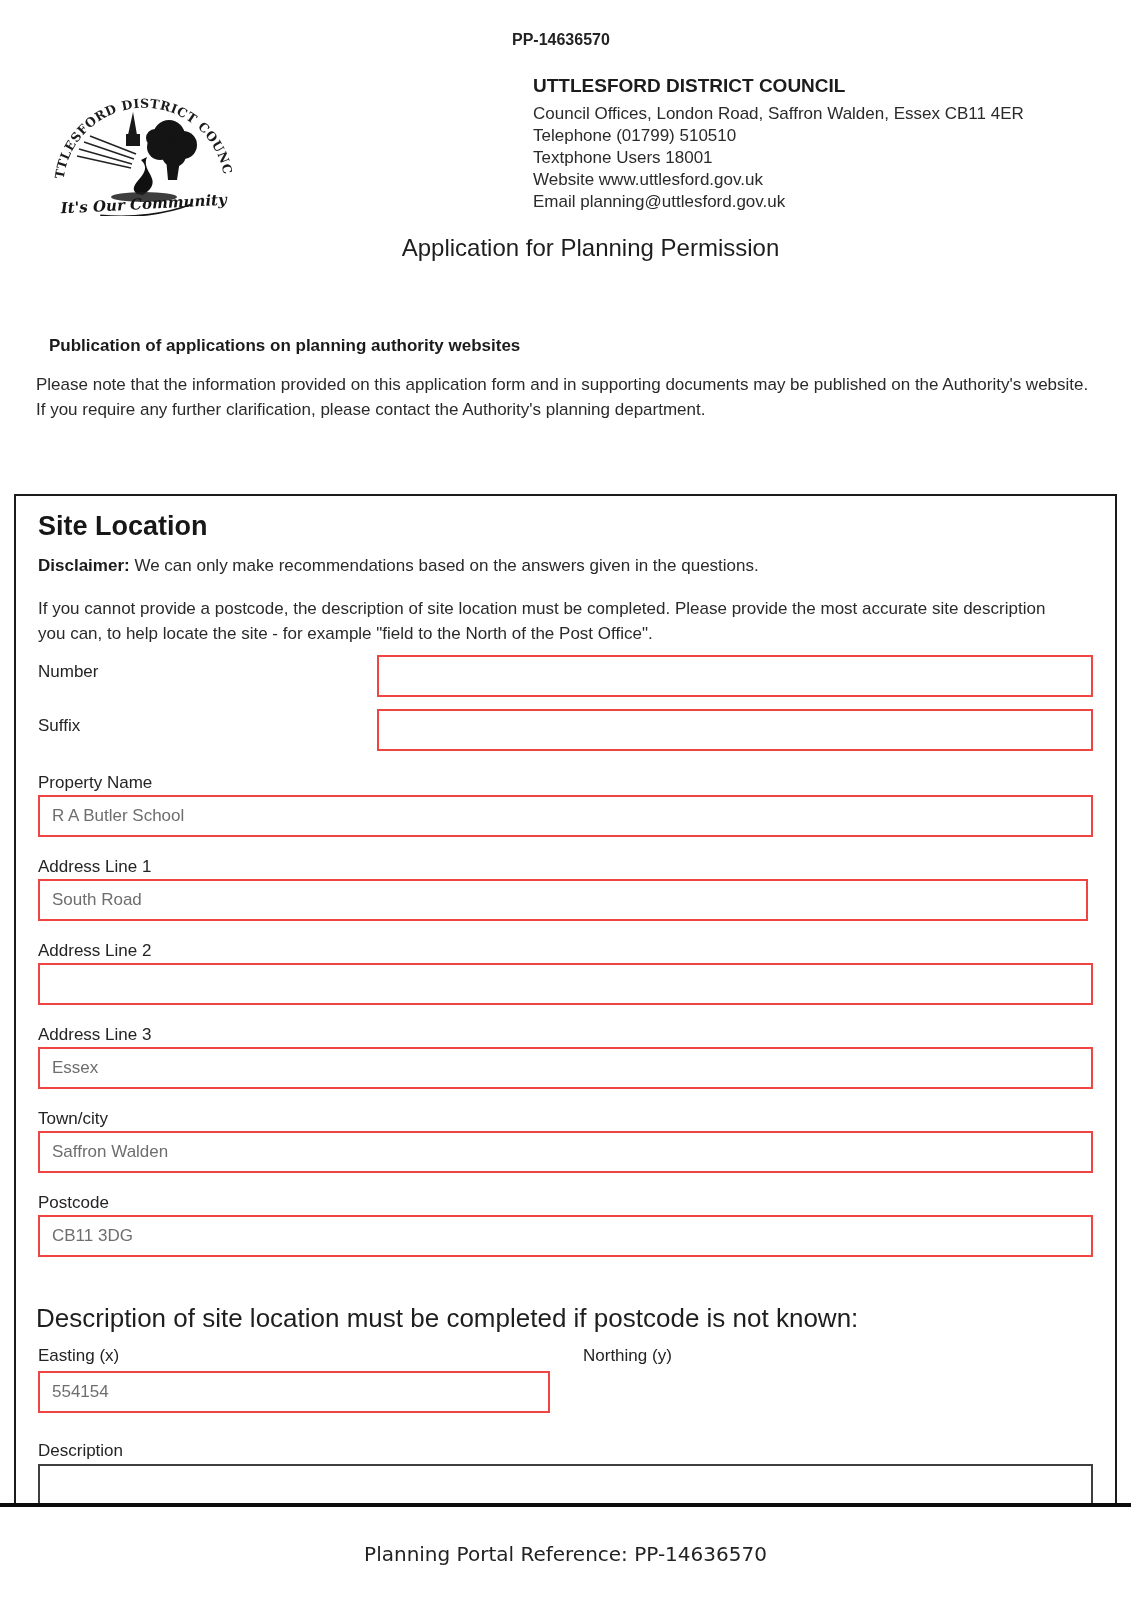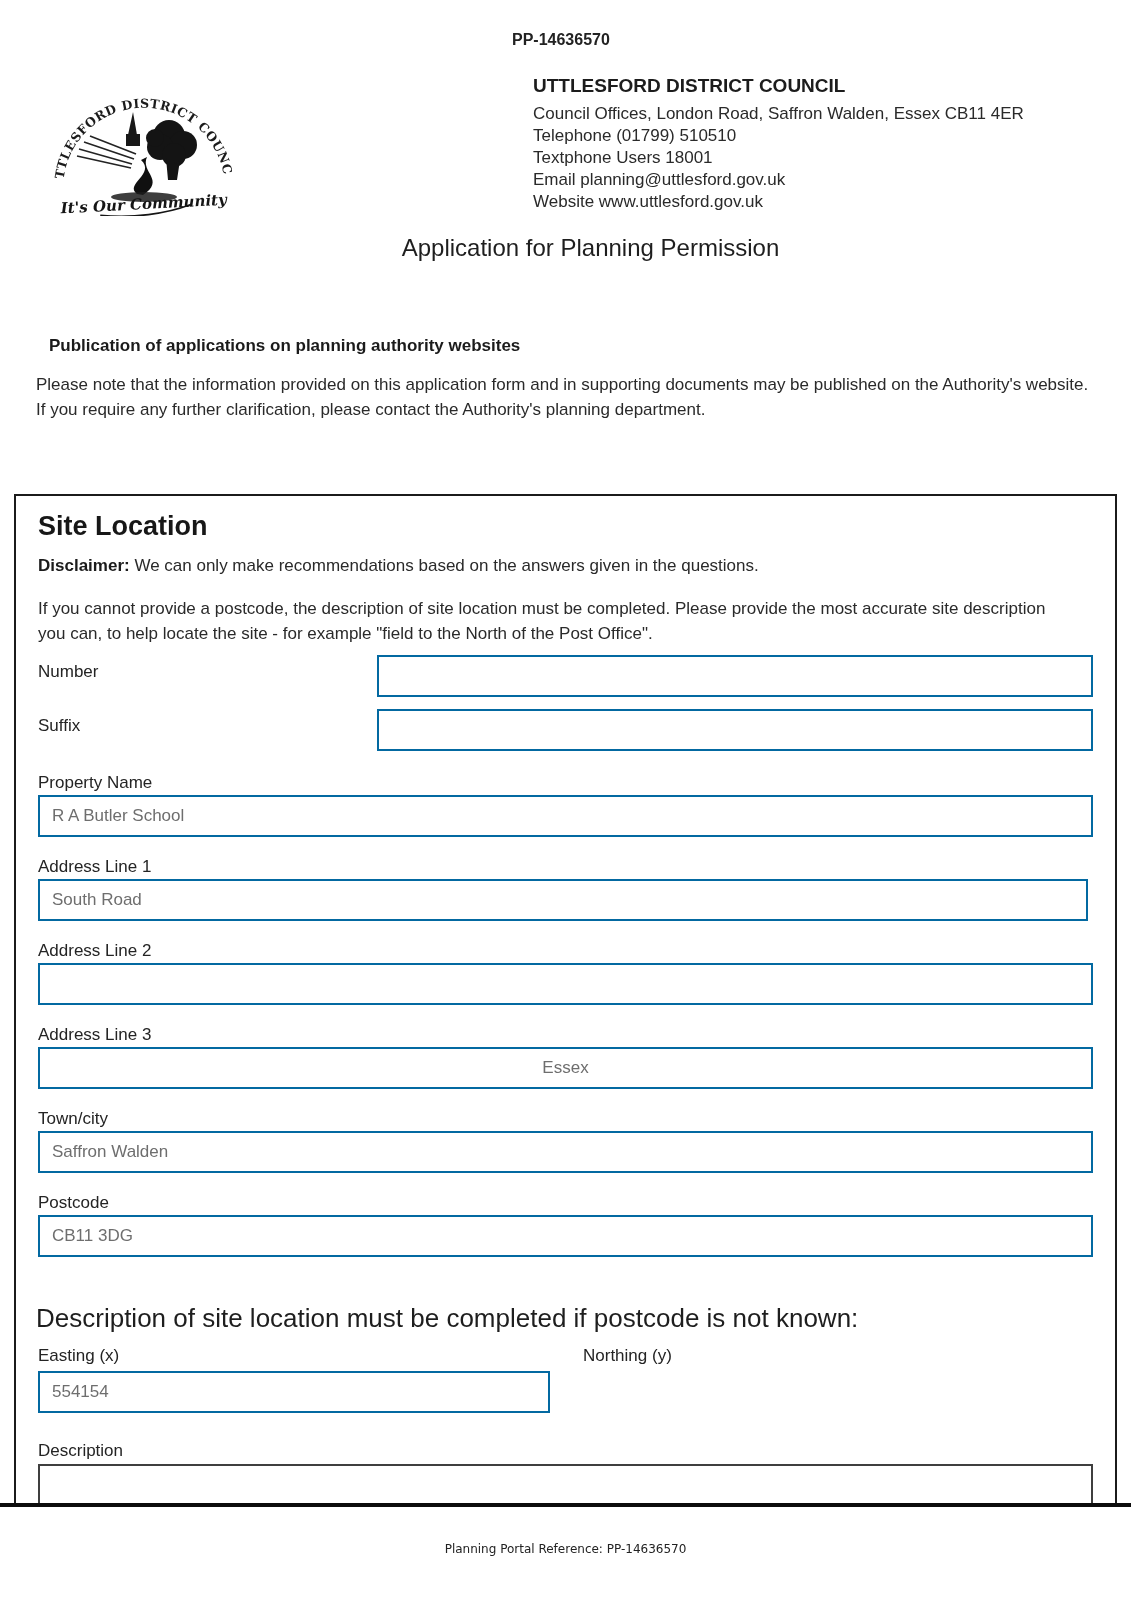--- a/index.html
+++ b/index.html
@@ -30,48 +30,48 @@
     position:absolute;left:14px;top:494px;width:1103px;height:1009px;
     border:2px solid #1b1b1b;border-bottom:none;box-sizing:border-box;background:#fff;
   }
   .sl-heading{position:absolute;left:38px;top:511px;font-size:27px;font-weight:bold;color:#171717;}
   .sl-disclaimer{position:absolute;left:38px;top:556px;font-size:17px;color:#2a2a2a;}
   .sl-disclaimer b{color:#1b1b1b;}
   .sl-instructions{position:absolute;left:38px;top:596px;width:1032px;font-size:17px;line-height:25px;color:#2a2a2a;}
   .lbl{position:absolute;font-size:17px;color:#242424;}
   .inp{
     position:absolute;box-sizing:border-box;height:42px;
-    border:2px solid #0369a1;background:#ffffff;
+    border:2px solid #ef4444;background:#ffffff;
     font-family:"Liberation Sans", sans-serif;font-size:17px;color:#6e6e6e;
     padding:0 12px;outline:none;
   }
   
   #lbl-number{left:38px;top:662px;}   #inp-number{left:377px;top:655px;width:716px;}
   #lbl-suffix{left:38px;top:716px;}   #inp-suffix{left:377px;top:709px;width:716px;}
   
   #lbl-property{left:38px;top:773px;} #inp-property{left:38px;top:795px;width:1055px;}
   #lbl-al1{left:38px;top:857px;}      #inp-al1{left:38px;top:879px;width:1050px;}
   #lbl-al2{left:38px;top:941px;}      #inp-al2{left:38px;top:963px;width:1055px;}
-  #lbl-al3{left:38px;top:1025px;}     #inp-al3{left:38px;top:1047px;width:1055px;text-align:center;}
+  #lbl-al3{left:38px;top:1025px;}     #inp-al3{left:38px;top:1047px;width:1055px;}
   #lbl-town{left:38px;top:1109px;}    #inp-town{left:38px;top:1131px;width:1055px;}
   #lbl-postcode{left:38px;top:1193px;}#inp-postcode{left:38px;top:1215px;width:1055px;}
   
   .desc-heading{position:absolute;left:36px;top:1303px;font-size:26px;color:#1e1e1e;}
   #lbl-easting{left:38px;top:1346px;}  #inp-easting{left:38px;top:1371px;width:512px;}
   #lbl-northing{left:583px;top:1346px;}#inp-northing{left:580px;top:1371px;width:513px;}
   #lbl-desc{left:38px;top:1441px;}
   .desc-area{
     position:absolute;left:38px;top:1464px;width:1055px;height:39px;
     border:2px solid #3f3f3f;border-bottom:none;box-sizing:border-box;background:#fff;
   }
   
   .page-break{position:absolute;left:0;top:1503px;width:1131px;height:4px;background:#0c0c0c;}
   .footer-ref{
     position:absolute;left:0;top:1542px;width:1131px;text-align:center;
-    font-family:"DejaVu Sans", sans-serif;font-size:12px;color:#222;
+    font-family:"DejaVu Sans", sans-serif;font-size:20px;color:#222;
   }
 </style>
 </head>
 <body>
 
 <div class="page">
 
   <div class="ref-number">PP-14636570</div>
 
   <svg class="logo" viewBox="0 0 200 154" aria-hidden="true">
@@ -111,22 +111,22 @@
       <text x="100" y="147" text-anchor="middle" font-family="DejaVu Serif, serif" font-style="italic" font-weight="bold" font-size="15" fill="#151515">It's Our Community</text>
       <path d="M56 151 C 88 156, 122 153, 147 145" stroke="#151515" stroke-width="1.6" fill="none"></path>
     </g>
   </svg>
 
   <div class="council-block">
     <p class="council-name">UTTLESFORD DISTRICT COUNCIL</p>
     <p class="council-line">Council Offices, London Road, Saffron Walden, Essex CB11 4ER</p>
     <p class="council-line">Telephone (01799) 510510</p>
     <p class="council-line">Textphone Users 18001</p>
+    <p class="council-line">Website www.uttlesford.gov.uk</p>
     <p class="council-line">Email planning@uttlesford.gov.uk</p>
-    <p class="council-line">Website www.uttlesford.gov.uk</p>
   </div>
 
   <div class="title-main">Application for Planning Permission</div>
 
   <div class="pub-heading">Publication of applications on planning authority websites</div>
   <div class="pub-body">Please note that the information provided on this application form and in supporting documents may be published on the Authority's website. If you require any further clarification, please contact the Authority's planning department.</div>
 
   <div class="site-box"></div>
 
   <div class="sl-heading">Site Location</div>

